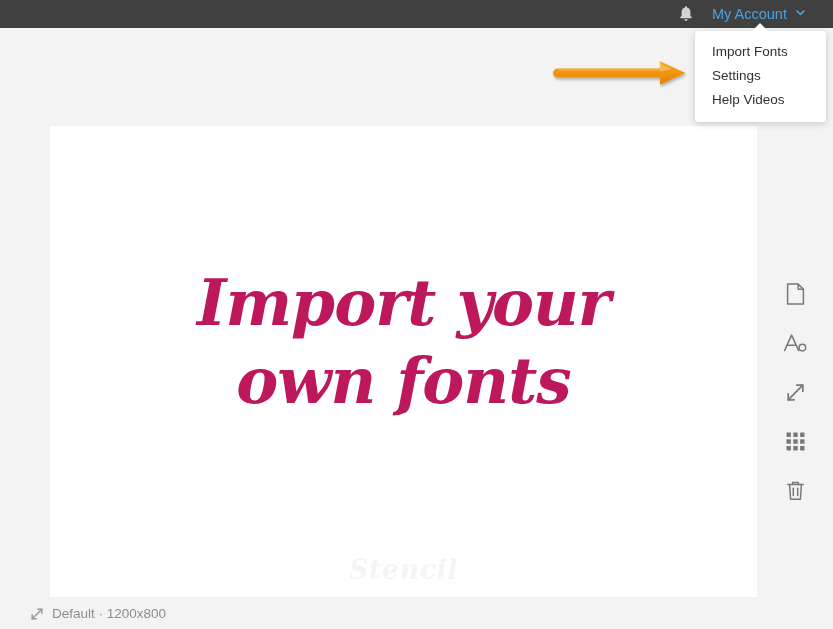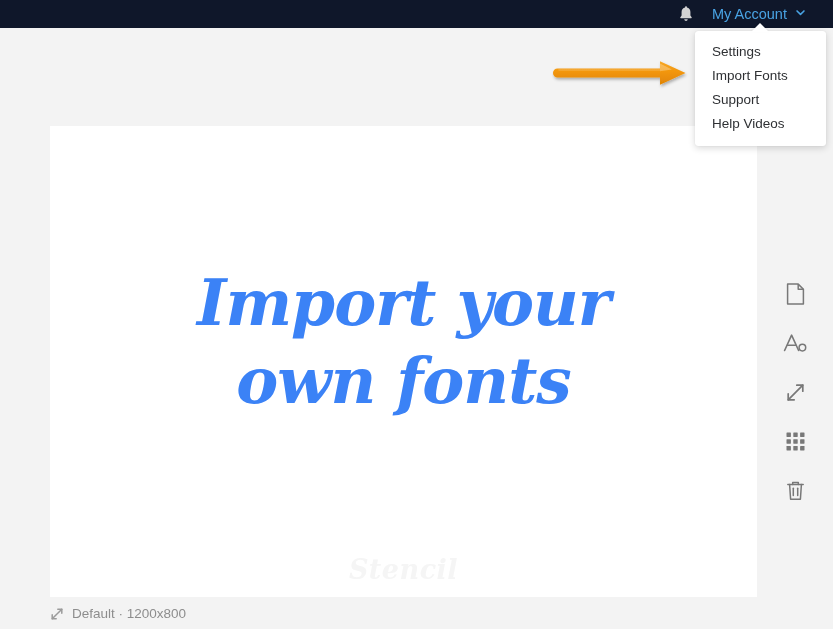--- a/index.html
+++ b/index.html
@@ -16,21 +16,21 @@
     position: relative;
     -webkit-font-smoothing: antialiased;
   }
 
   
   #topbar {
     position: absolute;
     top: 0; left: 0;
     width: 833px;
     height: 28px;
-    background: #0f172a;
+    background: #404040;
     z-index: 40;
   }
 
   #bell-icon {
     position: absolute;
     left: 676px;
     top: 4px;
     width: 20px;
     height: 20px;
     color: #d3d3d3;
@@ -118,21 +118,21 @@
     position: absolute;
     left: 0;
     top: 138px;
     width: 707px;
     text-align: center;
     font-family: "DejaVu Serif", serif;
     font-weight: bold;
     font-style: italic;
     font-size: 63px;
     line-height: 78px;
-    color: #3b82f6;
+    color: #be185d;
     letter-spacing: -1px;
     white-space: pre-line;
   }
 
   #canvas-watermark {
     position: absolute;
     left: 0;
     bottom: 12px;
     width: 707px;
     text-align: center;
@@ -173,21 +173,21 @@
   
   #statusbar {
     position: absolute;
     left: 0;
     top: 597px;
     width: 768px;
     height: 32px;
     background: #f3f3f3;
     display: flex;
     align-items: center;
-    padding-left: 50px;
+    padding-left: 30px;
     gap: 8px;
     z-index: 20;
   }
   #canvas-size-icon {
     width: 14px; height: 14px;
     color: #9b9b9b;
     display: block;
     position: relative;
     top: 1px;
   }
@@ -215,23 +215,22 @@
     <span id="account-chevron">
       <svg viewBox="0 0 12 12" fill="none" stroke="currentColor" stroke-width="1.7" stroke-linecap="round" stroke-linejoin="round" aria-hidden="true">
         <polyline points="2.2,4.3 6,8.1 9.8,4.3"></polyline>
       </svg>
     </span>
   </div>
 
 </div>
 
 <div id="account-dropdown">
+  <div class="menu-item">Import Fonts</div>
   <div class="menu-item">Settings</div>
-  <div class="menu-item">Import Fonts</div>
-  <div class="menu-item">Support</div>
   <div class="menu-item">Help Videos</div>
 </div>
 
 <div id="pointer-arrow">
   <svg viewBox="0 0 140 32" aria-hidden="true">
     <defs>
       <linearGradient id="arrowGrad" x1="0" y1="0" x2="0" y2="1">
         <stop offset="0%" stop-color="#f7a828"></stop>
         <stop offset="45%" stop-color="#f2960b"></stop>
         <stop offset="100%" stop-color="#e08405"></stop>

